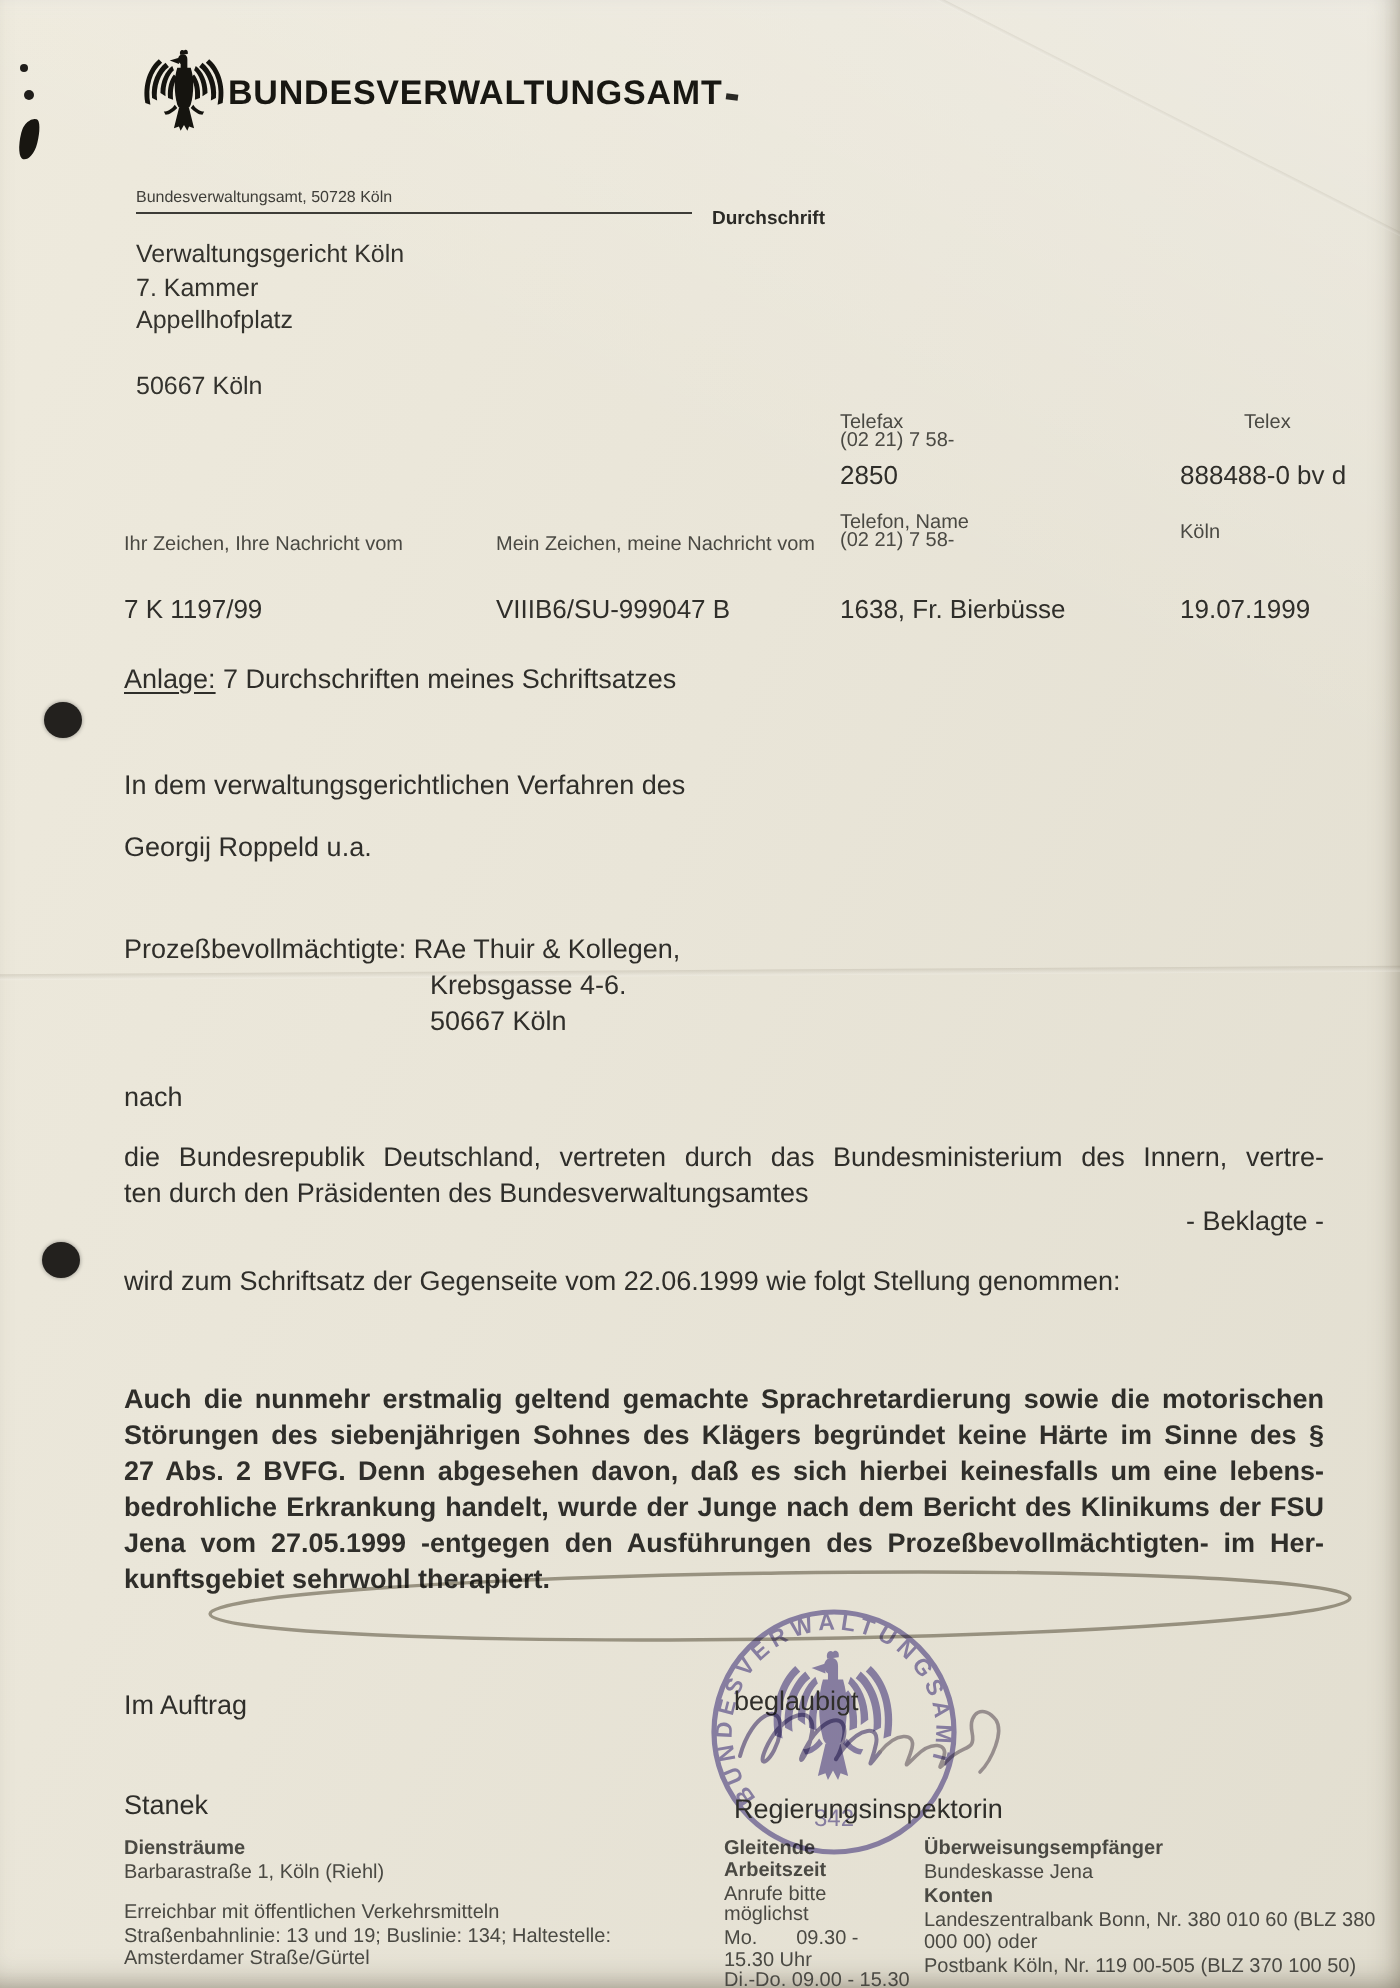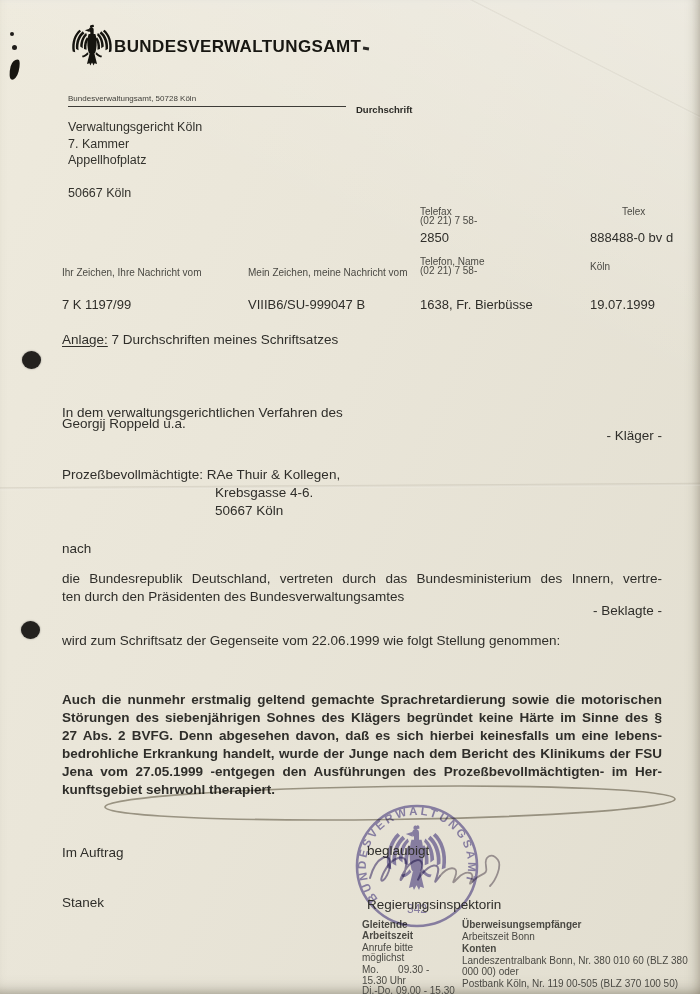--- a/index.html
+++ b/index.html
@@ -102,23 +102,22 @@
   <div class="abs tiny" style="left:248px;top:268px;">Mein Zeichen, meine Nachricht vom</div>
   <div class="abs val" style="left:62px;top:297px;">7 K 1197/99</div>
   <div class="abs val" style="left:248px;top:297px;">VIIIB6/SU-999047 B</div>
   <div class="abs val" style="left:420px;top:297px;">1638, Fr. Bierbüsse</div>
   <div class="abs val" style="left:590px;top:297px;">19.07.1999</div>
 
   <div class="abs body-text" style="left:62px;top:331px;">
     <span class="underlined">Anlage:</span><span> 7 Durchschriften meines Schriftsatzes</span>
   </div>
 
-  <div class="abs body-text" style="left:62px;top:404px;">In dem verwaltungsgerichtlichen Verfahren des</div>
+  <div class="abs body-text" style="left:62px;top:384px;">In dem verwaltungsgerichtlichen Verfahren des</div>
   <div class="abs body-text" style="left:62px;top:415px;">Georgij Roppeld u.a.</div>
-  <div class="abs body-text right" style="left:62px;top:427px;">- Kläger -</div>
 
   <div class="abs body-text" style="left:62px;top:466px;">Prozeßbevollmächtigte: RAe Thuir &amp; Kollegen,</div>
   <div class="abs body-text" style="left:215px;top:484px;">Krebsgasse 4-6.</div>
   <div class="abs body-text" style="left:215px;top:502px;">50667 Köln</div>
 
   <div class="abs body-text" style="left:62px;top:540px;">nach</div>
 
   <div class="abs body-text jlines" style="left:62px;top:570px;">
       <div>die Bundesrepublik Deutschland, vertreten durch das Bundesministerium des Innern, vertre-</div>
       <div>ten durch den Präsidenten des Bundesverwaltungsamtes</div>
@@ -159,30 +158,37 @@
     </svg>
   </div>
 
   <div class="abs sig-wrap" style="left:358px;top:836px;z-index:4;">
     <svg width="160" height="64" viewBox="0 0 160 64">
       <path d="M12,42 C18,20 34,14 32,30 C30,44 18,52 26,36 C34,20 50,16 48,30 C46,44 38,50 46,36 C54,22 66,20 64,32 C62,44 56,48 64,38 C72,28 82,26 80,36 C78,46 74,50 82,40" fill="none" stroke="#867daa" stroke-width="2" stroke-linecap="round" opacity=".9"></path>
       <path d="M82,40 C90,30 100,30 98,38 C96,46 92,50 100,42 C108,34 116,36 114,42 C112,48 110,50 116,44 C124,36 130,40 128,30 C126,20 134,16 140,24 C144,30 138,44 132,50" fill="none" stroke="#99909c" stroke-width="1.8" stroke-linecap="round" opacity=".85"></path>
     </svg>
   </div>
 
+  <div class="abs tiny" style="left:62px;top:920px;width:295px;line-height:10.5px;">
+    <div class="footer-line" style="font-weight:bold;">Diensträume</div>
+    <div class="footer-line">Barbarastraße 1, Köln (Riehl)</div>
+    <div style="height:8px;"></div>
+    <div class="footer-line">Erreichbar mit öffentlichen Verkehrsmitteln</div>
+    <div class="footer-line">Straßenbahnlinie: 13 und 19; Buslinie: 134; Haltestelle: Amsterdamer Straße/Gürtel</div>
+  </div>
 
   <div class="abs tiny" style="left:362px;top:920px;width:95px;line-height:10.5px;">
     <div class="footer-line" style="font-weight:bold;">Gleitende Arbeitszeit</div>
     <div class="footer-line">Anrufe bitte möglichst</div>
     <div class="pre">Mo.       09.30 - 15.30 Uhr
 Di.-Do. 09.00 - 15.30 Uhr
 Fr.         08.00 - 14.00 Uhr</div>
   </div>
 
   <div class="abs tiny" style="left:462px;top:920px;width:235px;line-height:10.5px;">
     <div class="footer-line" style="font-weight:bold;">Überweisungsempfänger</div>
-    <div class="footer-line">Arbeitszeit Bonn</div>
+    <div class="footer-line">Bundeskasse Jena</div>
     <div class="footer-line" style="font-weight:bold;">Konten</div>
     <div class="footer-line">Landeszentralbank Bonn, Nr. 380 010 60 (BLZ 380 000 00) oder</div>
     <div class="footer-line">Postbank Köln, Nr. 119 00-505 (BLZ 370 100 50)</div>
   </div>
 
 </div>
 
 </body></html>

